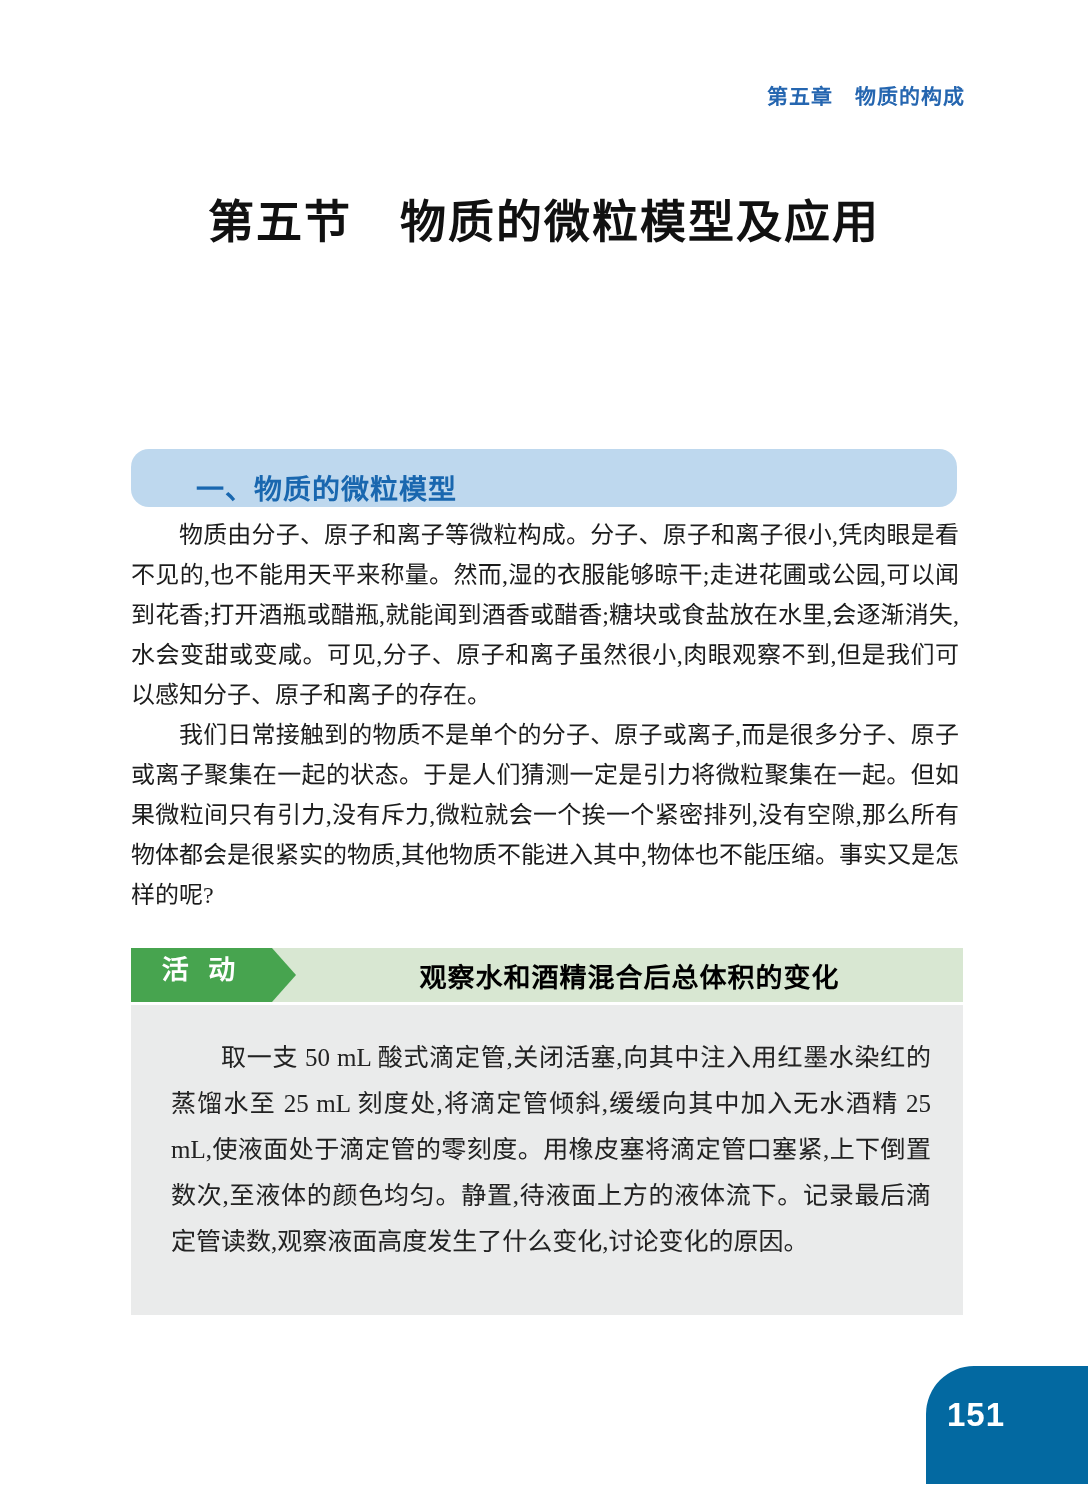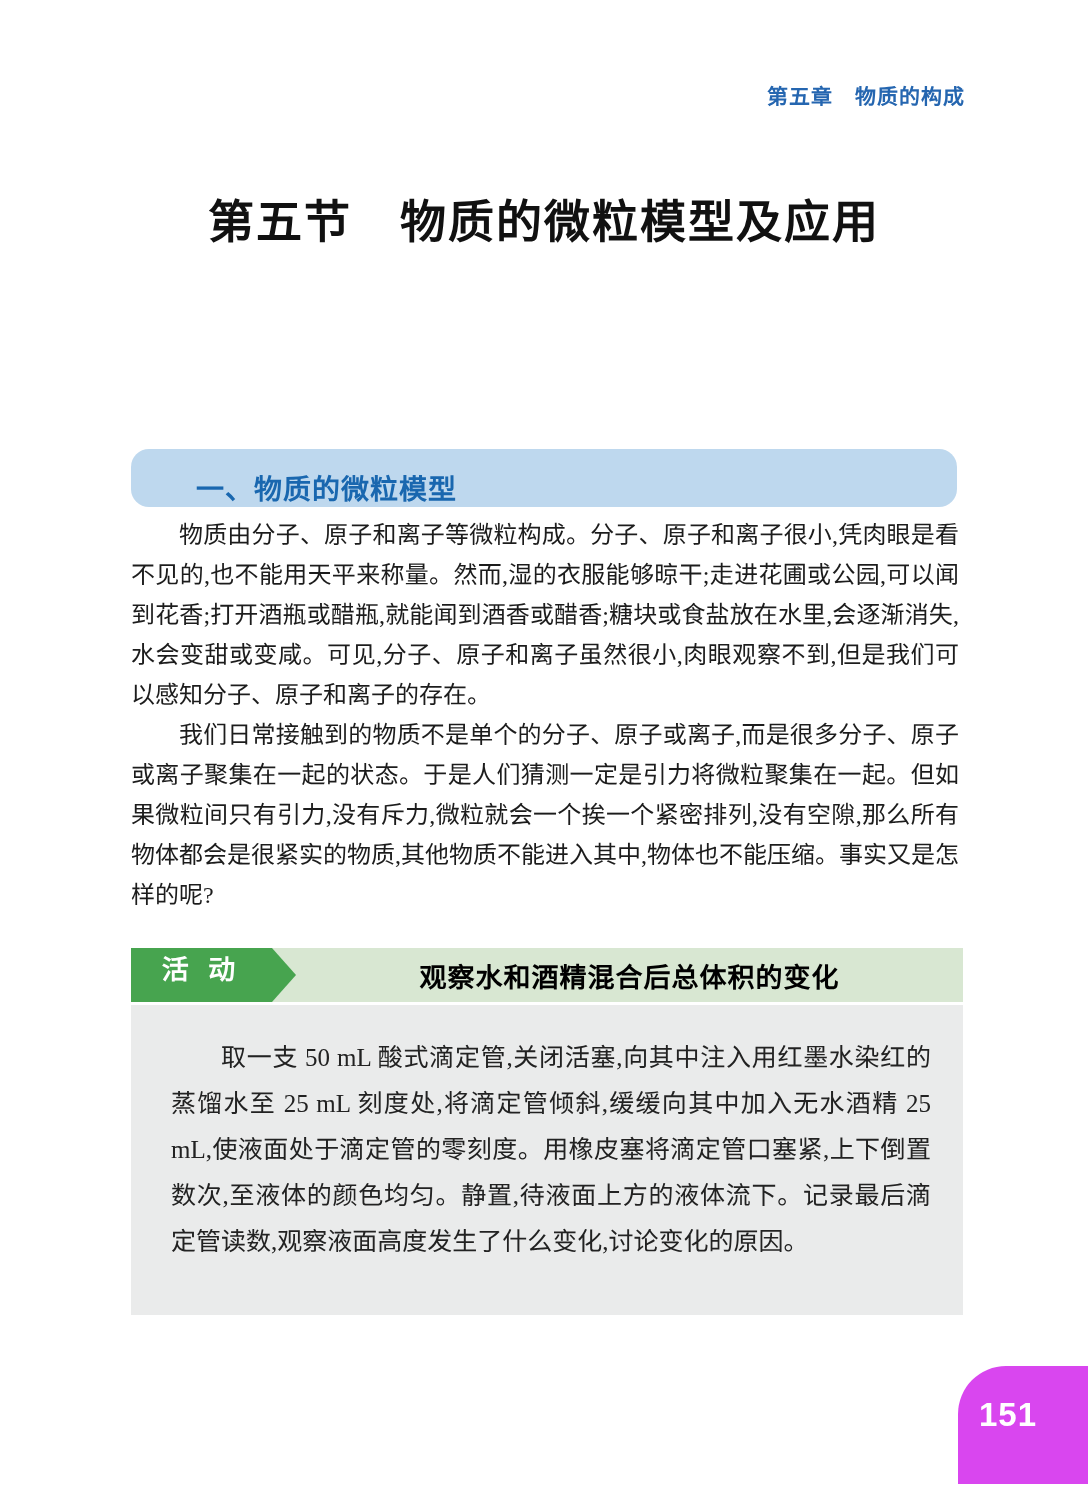--- a/index.html
+++ b/index.html
@@ -130,22 +130,23 @@
     line-height:46px;
     text-align:justify;
     text-indent:2em;
     color:#222222;
   }
   
   .page-number-tab{
     position:absolute;
     right:0;bottom:0;
     width:130px;height:118px;
-    background:#d946ef;
+    background:#0369a1;
     border-top-left-radius:48px;
+    padding-left:32px;
   }
   .page-number-tab .page-number{
     position:absolute;
     top:30px;left:21px;
     font-family:"Liberation Sans","DejaVu Sans",sans-serif;
     font-weight:bold;
     font-size:33px;
     color:#ffffff;
     letter-spacing:1px;
   }

